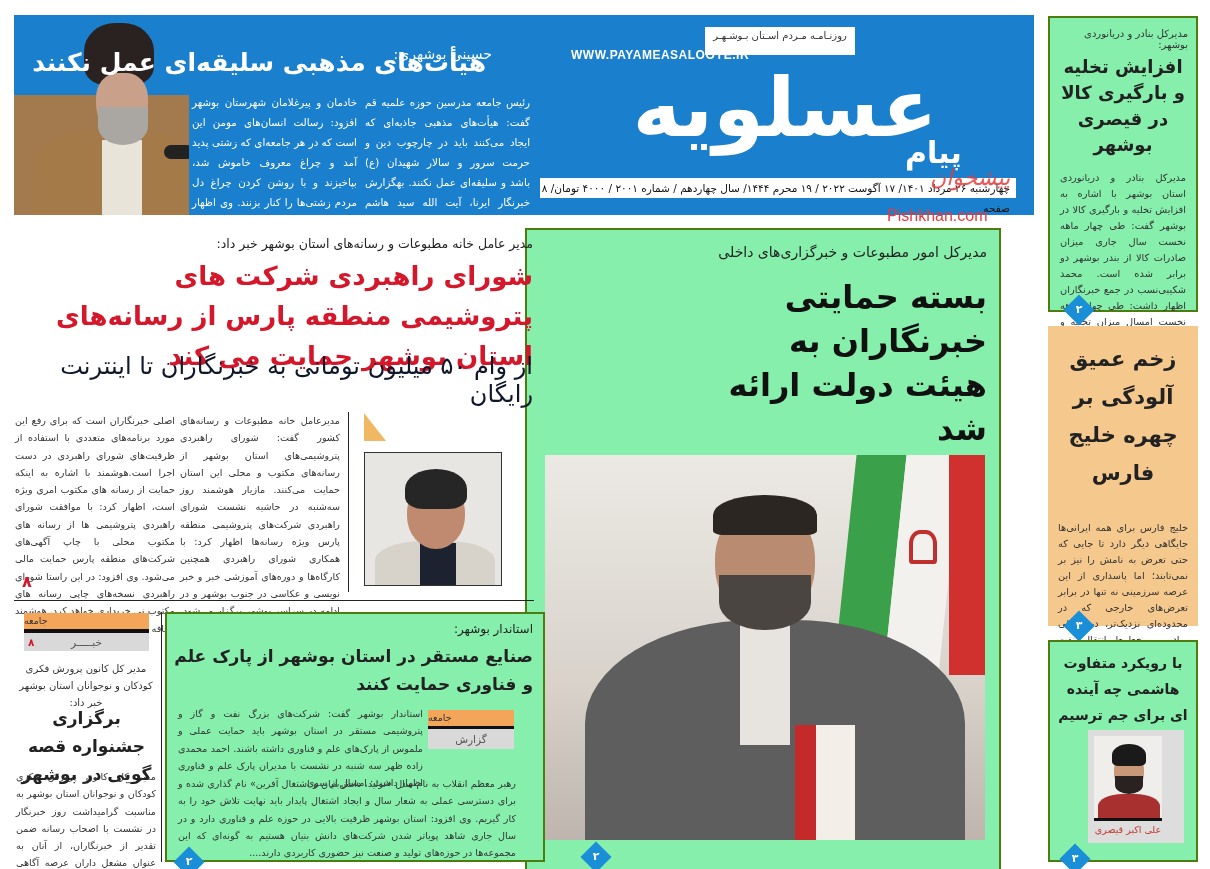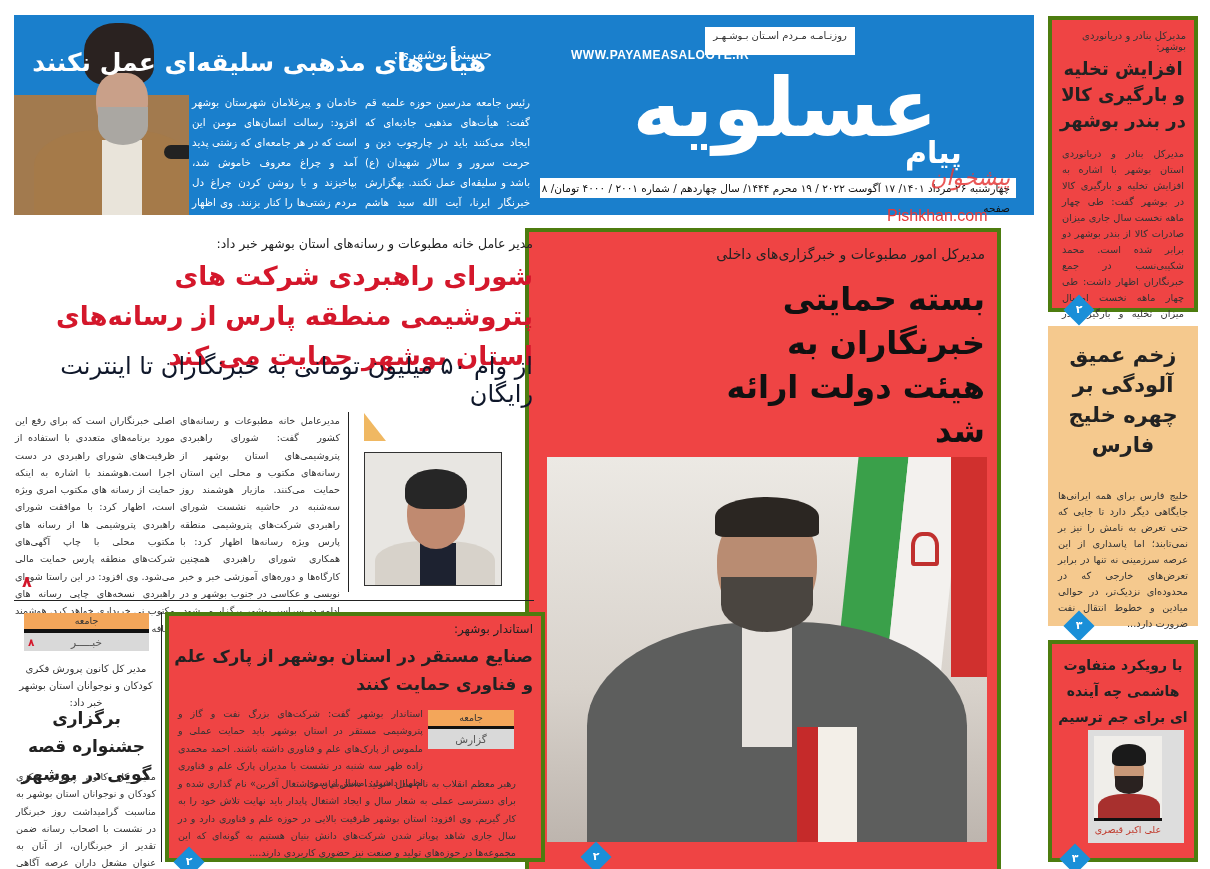--- a/index.html
+++ b/index.html
@@ -18,29 +18,29 @@
 .lead-kicker{right:718px;top:46px;font-size:14px;color:#fff}
 .lead-title{right:724px;top:48px;font-size:25px;font-weight:bold;color:#fff}
 .lead-col{top:92px;width:165px;font-size:10.3px;line-height:20px;color:#fff}
 .tagline{left:705px;top:27px;width:150px;height:28px;background:#fff;font-size:10px;color:#333;text-align:center;line-height:18px}
 .url{left:571px;top:48px;font-size:12px;font-weight:bold;color:#fff;letter-spacing:.5px;font-family:"Liberation Sans",sans-serif}
 .logo-main{left:545px;top:60px;width:480px;height:95px;font-size:82px;font-weight:bold;color:#fff;line-height:95px;text-align:center;letter-spacing:-4px;font-family:"DejaVu Sans",sans-serif}
 .logo-sub{left:905px;top:135px;font-size:30px;font-weight:bold;color:#fff}
 .dateline{left:540px;top:178px;width:476px;height:20px;background:#fff;font-size:10.5px;line-height:20px;padding-right:6px;color:#111}
 .wm1{left:930px;top:165px;font-size:22px;color:#e63a3a;font-style:italic;opacity:.85}
 .wm2{left:887px;top:207px;font-size:16px;color:#e63a3a;font-family:"Liberation Sans",sans-serif}
-.box{border:4px solid #4d7c0f;background:#ef4444}
+.box{border:2px solid #4d7c0f;background:#86efac}
 .side-box1{left:1048px;top:16px;width:150px;height:296px}
 .side-kicker{font-size:10px;color:#333;margin:10px 8px 4px}
 .side-title{font-size:18px;font-weight:bold;line-height:26px;text-align:center;margin:0 6px}
 .side-body{font-size:9.8px;line-height:16px;color:#333;margin:12px 10px 0}
 .badge{width:22px;height:22px;background:#1a8fd8;transform:rotate(45deg);position:absolute}
 .badge span{display:block;transform:rotate(-45deg);color:#fff;font-size:11px;text-align:center;line-height:22px;font-weight:bold}
 .side-box2{left:1048px;top:326px;width:150px;height:300px;background:#f5c98e}
-.side2-title{font-size:21px;font-weight:bold;line-height:30px;text-align:center;margin:14px 6px 0}
+.side2-title{font-size:21px;font-weight:bold;line-height:38px;text-align:center;margin:14px 6px 0}
 .side-box3{left:1048px;top:640px;width:150px;height:222px}
 .side3-title{font-size:14px;font-weight:bold;line-height:26px;text-align:center;margin:8px 6px 0}
 .portrait{left:1088px;top:730px;width:96px;height:113px;background:#ddd}
 .portrait .bg{position:absolute;left:6px;top:6px;width:68px;height:82px;background:#f0eeea;overflow:hidden}
 .portrait .hair{position:absolute;left:18px;top:8px;width:34px;height:22px;background:#1a1a1a;border-radius:50% 50% 20% 20%}
 .portrait .face2{position:absolute;left:20px;top:18px;width:30px;height:38px;background:#c89878;border-radius:40% 40% 50% 50%}
 .portrait .beard2{position:absolute;left:21px;top:40px;width:28px;height:18px;background:#2a2220;border-radius:0 0 50% 50%}
 .portrait .body2{position:absolute;left:4px;top:58px;width:62px;height:30px;background:#a8302e;border-radius:40% 40% 0 0}
 .portrait .bar{position:absolute;left:6px;top:88px;width:68px;height:3px;background:#111}
 .portrait .cap{position:absolute;left:0;top:94px;width:80px;text-align:center;font-size:9.5px;color:#c0392b}
@@ -63,21 +63,21 @@
 .story-sub{right:677px;top:352px;font-size:24px;font-weight:normal;color:#0f172a}
 .col-text{font-size:9.6px;line-height:17.3px;color:#333}
 .divider-v{width:1px;background:#222}
 .tri{left:364px;top:413px;width:0;height:0;border-left:22px solid transparent;border-bottom:28px solid #f0b862;transform:scaleX(-1)}
 .pfoto{left:364px;top:452px;width:138px;height:134px;border:1px solid #333;background:#e8e6e2;overflow:hidden}
 .pfoto .h{position:absolute;left:40px;top:16px;width:62px;height:40px;background:#262626;border-radius:50% 50% 30% 30%}
 .pfoto .f{position:absolute;left:42px;top:30px;width:58px;height:66px;background:#c08a70;border-radius:45% 45% 50% 50%}
 .pfoto .j{position:absolute;left:10px;top:88px;width:120px;height:50px;background:#d7d2ca;border-radius:40% 40% 0 0}
 .pfoto .s{position:absolute;left:55px;top:90px;width:36px;height:46px;background:#1d2230}
 .hr{height:1px;background:#222}
-.tag-cat{background:#f3a65a;color:#333;font-size:9.5px;text-align:center}
+.tag-cat{background:#f3a65a;color:#333;font-size:9.5px;}
 .tag-sep{height:4px;background:#111}
 .tag-type{background:#d9d9d9;color:#555;font-size:10.5px;text-align:center}
 .bl-kicker{font-size:10px;color:#333;line-height:17px;text-align:center}
 .bl-title{font-size:17px;font-weight:bold;line-height:28px;text-align:center}
 .bm-box{left:165px;top:612px;width:380px;height:250px}
 </style>
 </head>
 <body>
 
 <div class="abs masthead"></div>
@@ -99,21 +99,21 @@
 <div class="abs tagline rtl" style="text-align:center">روزنـامـه مـردم اسـتان بـوشـهـر</div>
 <div class="abs url">WWW.PAYAMEASALOOYE.IR</div>
 <div class="abs logo-main">عسلویه</div>
 <div class="abs logo-sub">پیام</div>
 <div class="abs dateline rtl">چهارشنبه ۲۶ مرداد ۱۴۰۱/ ۱۷ آگوست ۲۰۲۲ / ۱۹ محرم ۱۴۴۴/ سال چهاردهم / شماره ۲۰۰۱ / ۴۰۰۰ تومان/ ۸ صفحه</div>
 <div class="abs wm1">پیشخوان</div>
 <div class="abs wm2">Pishkhan.com</div>
 
 <div class="abs box side-box1 rtl">
   <div class="side-kicker">مدیرکل بنادر و دریانوردی بوشهر:</div>
-  <div class="side-title">افزایش تخلیه و بارگیری کالا در بندر بوشهر</div>
+  <div class="side-title">افزایش تخلیه و بارگیری کالا در قیصری بوشهر</div>
   <div class="side-body just">مدیرکل بنادر و دریانوردی استان بوشهر با اشاره به افزایش تخلیه و بارگیری کالا در بوشهر گفت: طی چهار ماهه نخست سال جاری میزان صادرات کالا از بندر بوشهر دو برابر شده است. محمد شکیبی‌نسب در جمع خبرنگاران اظهار داشت: طی چهار ماهه نخست امسال میزان تخلیه و بارگیری در بنادر استان بوشهر ....</div>
 </div>
 <div class="badge" style="left:1068px;top:299px">
     <span>۲</span>
   </div>
 
 <div class="abs side-box2 rtl">
   <div class="side2-title">زخم عمیق آلودگی بر چهره خلیج فارس</div>
   <div class="side-body just" style="margin-top:28px">خلیج فارس برای همه ایرانی‌ها جایگاهی دیگر دارد تا جایی که حتی تعرض به نامش را نیز بر نمی‌تابند؛ اما پاسداری از این عرصه سرزمینی نه تنها در برابر تعرض‌های خارجی که در محدوده‌ای نزدیک‌تر، در حوالی میادین و خطوط انتقال نفت ضرورت دارد...</div>
 </div>

